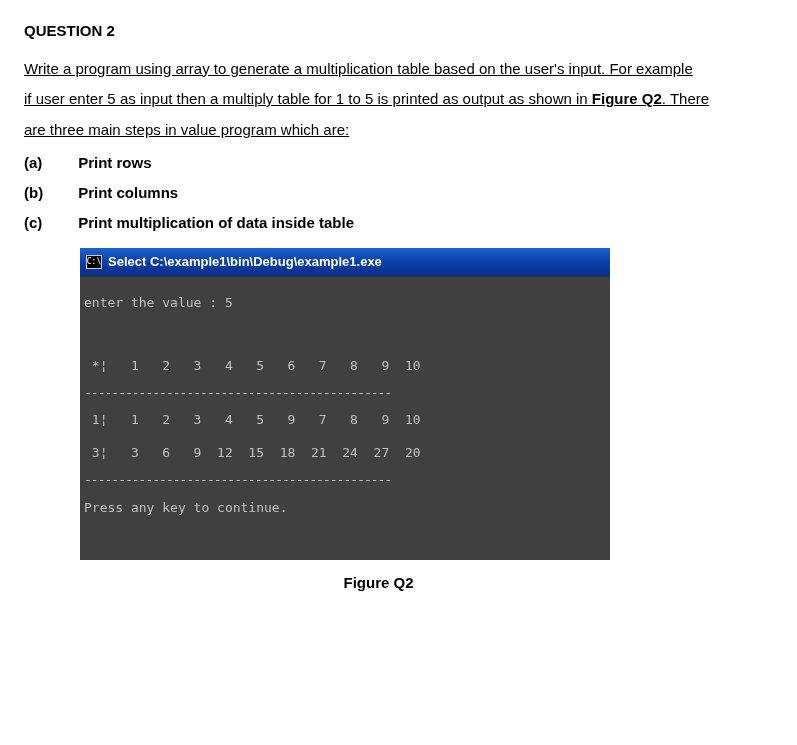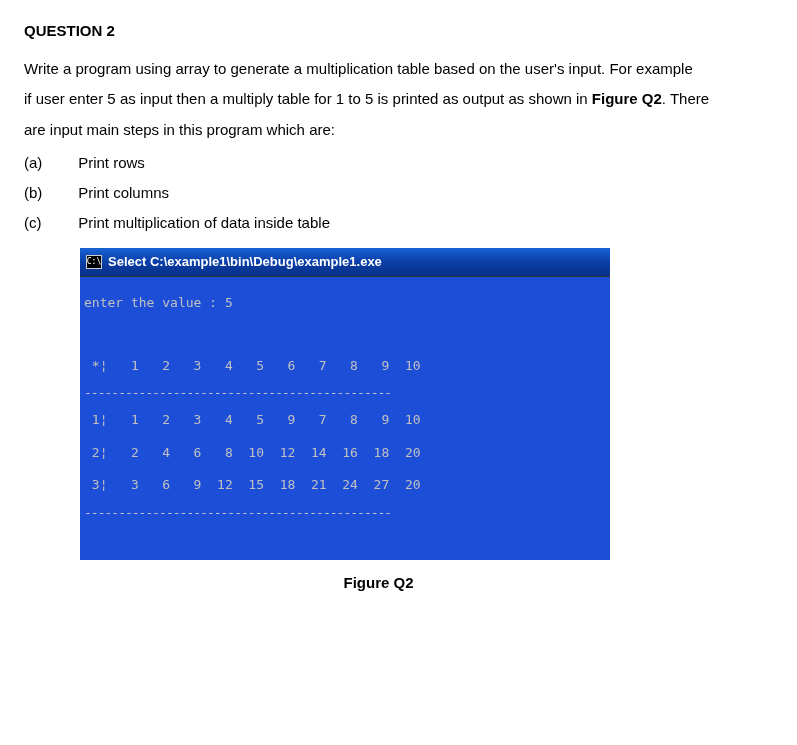--- a/index.html
+++ b/index.html
@@ -17,28 +17,30 @@
       line-height: 1.5;
     }
     .question-title {
       font-weight: bold;
       font-size: 15px;
       margin-bottom: 12px;
     }
     .question-body p {
       margin-bottom: 2px;
       line-height: 1.9;
+      text-decoration: underline;
     }
     .steps-list {
       list-style: none;
       margin-top: 4px;
       margin-bottom: 10px;
     }
     .steps-list li {
       line-height: 2.0;
+      font-weight: bold;
     }
     .step-label {
       display: inline-block;
       width: 50px;
     }
     .console-wrap {
       margin-left: 56px;
       margin-top: 6px;
       margin-bottom: 12px;
       width: 530px;
@@ -61,21 +63,21 @@
       margin-right: 6px;
       display: inline-flex;
       align-items: center;
       justify-content: center;
       font-size: 8px;
       color: #ffffff;
       font-family: monospace;
       font-weight: normal;
     }
     .console-body {
-      background: #1d4ed8;
+      background: #404040;
       color: #c0c0c0;
       font-family: "Lucida Console", Consolas, monospace;
       font-size: 13px;
       padding: 2px 4px 12px 4px;
       line-height: 1.25;
       white-space: pre;
       border-top: 1px solid #333333;
     }
     .console-body .blank {
       height: 14px;
@@ -105,21 +107,21 @@
 </head>
 <body>
 
 <div class="question-title">QUESTION 2</div>
 
 <div class="question-body">
   <p>Write a program using array to generate a multiplication table based on the user's input. For example</p>
   <p>
     <span>if user enter 5 as input then a multiply table for 1 to 5 is printed as output as shown in </span><span class="bold">Figure Q2</span><span>. There</span>
   </p>
-  <p>are input main steps in this program which are:</p>
+  <p>are three main steps in value program which are:</p>
 </div>
 
 <ul class="steps-list">
   <li>
     <span class="step-label">(a)</span>
     <span>Print rows</span>
   </li>
   <li>
     <span class="step-label">(b)</span>
     <span>Print columns</span>
@@ -134,23 +136,23 @@
   <div class="titlebar">
     <span class="titlebar-icon">C:\</span>
     <span>Select C:\example1\bin\Debug\example1.exe</span>
   </div>
   <div class="console-body">
 <div>enter the value : 5</div>
 <div class="blank"></div>
 <div> *¦   1   2   3   4   5   6   7   8   9  10</div>
 <div class="dashes">---------------------------------------------</div>
 <div> 1¦   1   2   3   4   5   9   7   8   9  10</div>
-<div> 2¦   2   4   6   8  10  12  14  16  18  20</div>
 <div> 3¦   3   6   9  12  15  18  21  24  27  20</div>
 <div class="dashes">---------------------------------------------</div>
+<div>Press any key to continue.</div>
   </div>
 </div>
 
 <div class="figure-caption">Figure Q2</div>
 
 <div class="followup">
   <p>
     
     <br>
     

